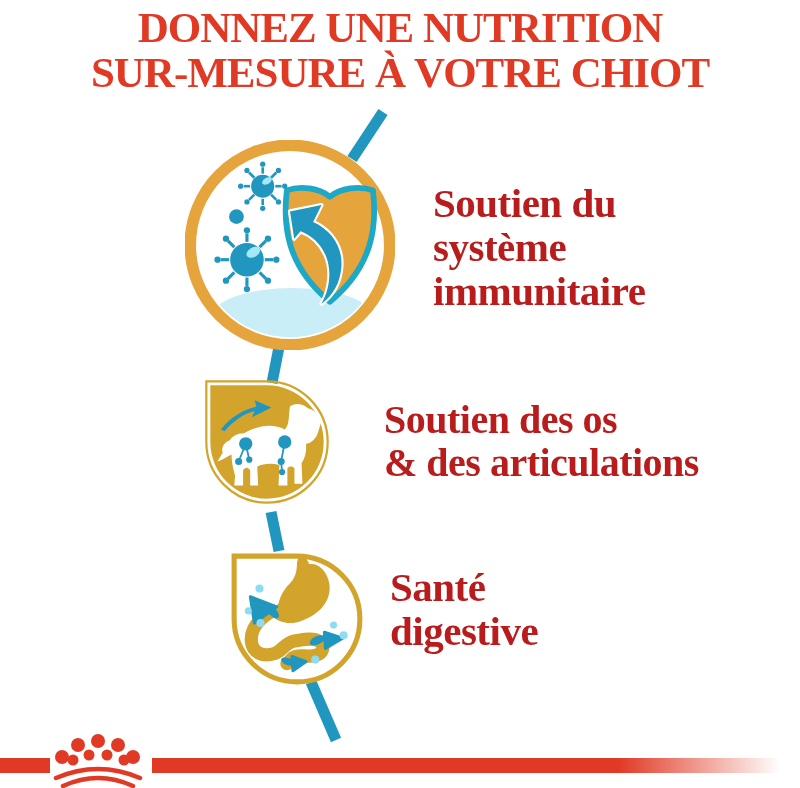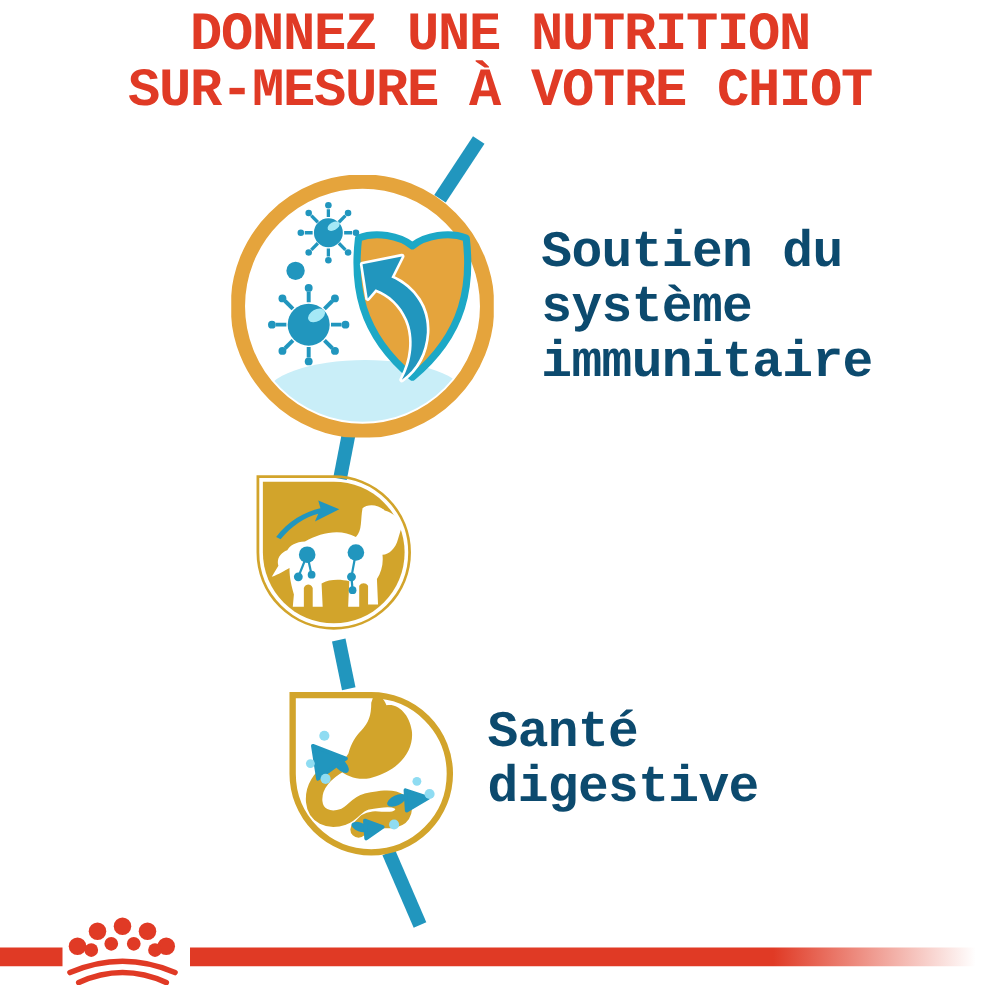--- a/index.html
+++ b/index.html
@@ -3,39 +3,39 @@
 <meta charset="utf-8">
 <style>
   * { margin: 0; padding: 0; box-sizing: border-box; }
   html, body { background: #ffffff; }
   .poster {
     position: relative;
     width: 800px;
     height: 788px;
     background: #ffffff;
     overflow: hidden;
-    font-family: Liberation Mono, monospace;
+    font-family: Liberation Serif, serif;
     padding-left: 23px;
   }
   .title {
     position: absolute;
     top: 6px;
     left: 0;
     width: 800px;
     text-align: center;
     color: #E03A25;
     font-size: 43px;
     font-weight: bold;
     letter-spacing: -1px;
     line-height: 1.04;
     white-space: pre-line;
   }
   .benefit-label {
     position: absolute;
-    color: #0c4a6e;
+    color: #b91c1c;
     font-weight: bold;
     letter-spacing: -0.5px;
     line-height: 1.07;
     white-space: pre-line;
   }
   .label-immune   { left: 433px; top: 182px; font-size: 41px; }
   .label-bones    { left: 384px; top: 399px; font-size: 40px; }
   .label-digest   { left: 390px; top: 566px; font-size: 41px; }
   .layer { position: absolute; left: 0; top: 0; }
   .icon-svg { position: absolute; }
@@ -192,20 +192,22 @@
         <circle cx="34" cy="74" r="4"></circle>
       <circle cx="106" cy="76" r="3.5"></circle>
         <circle cx="116" cy="86" r="4"></circle>
         <circle cx="88" cy="110" r="4"></circle>
     </g>
   </svg>
 
   <div class="benefit-label label-immune">Soutien du
 système
 immunitaire</div>
+  <div class="benefit-label label-bones">Soutien des os
+&amp; des articulations</div>
   <div class="benefit-label label-digest">Santé
 digestive</div>
 
   <div class="bar-left"></div>
   <div class="bar-right"></div>
 
   <svg class="crown-svg" width="100" height="58" viewBox="0 0 100 58">
     <g fill="#E03A25">
       <circle cx="14" cy="27" r="7"></circle>
         <circle cx="30" cy="15" r="7"></circle>

